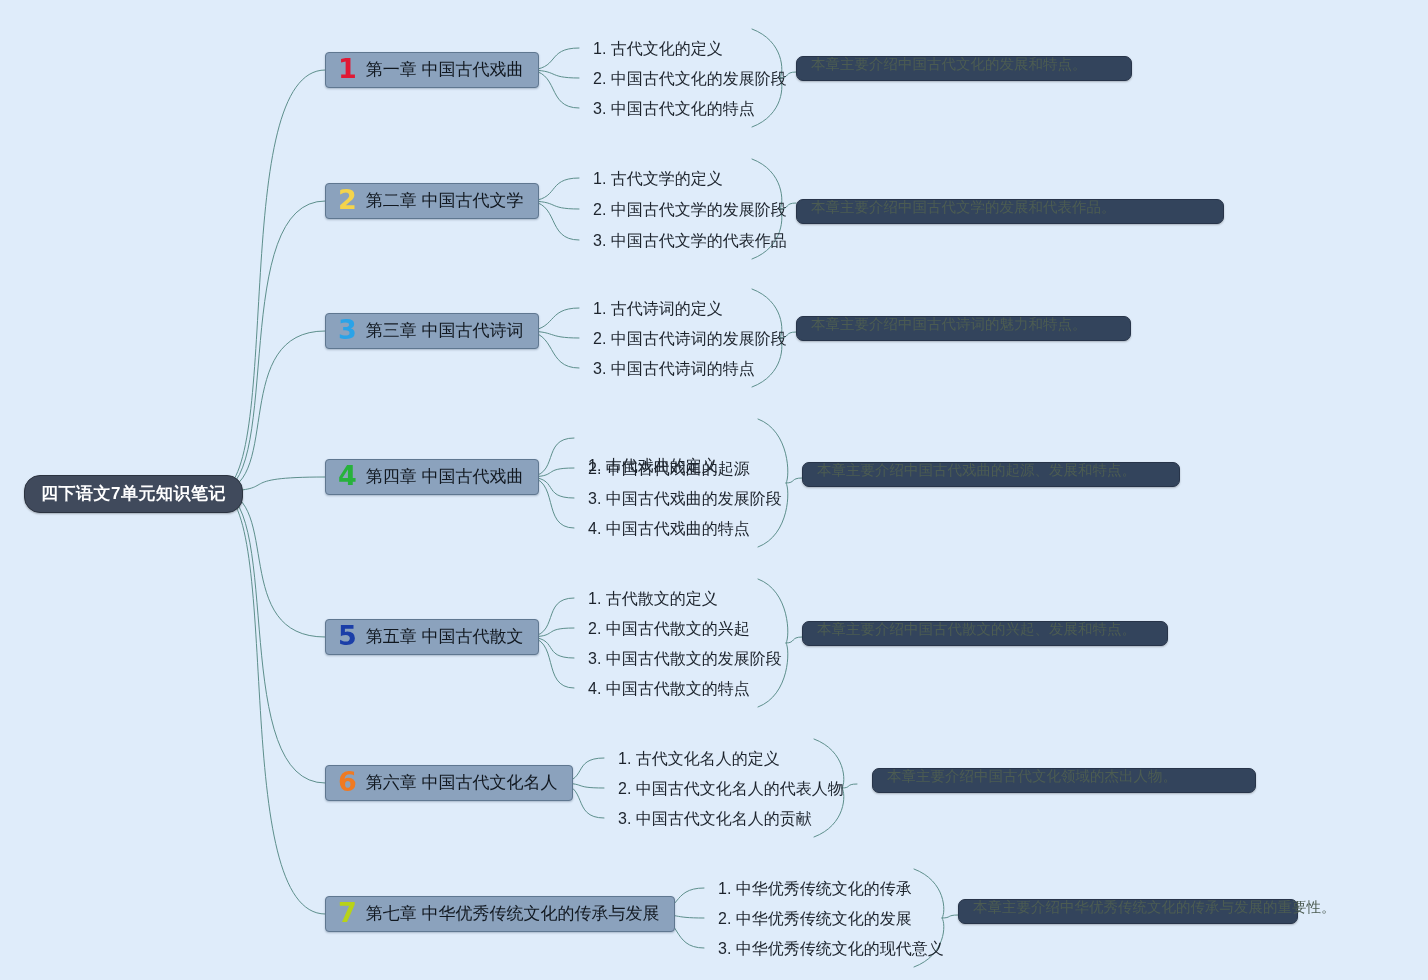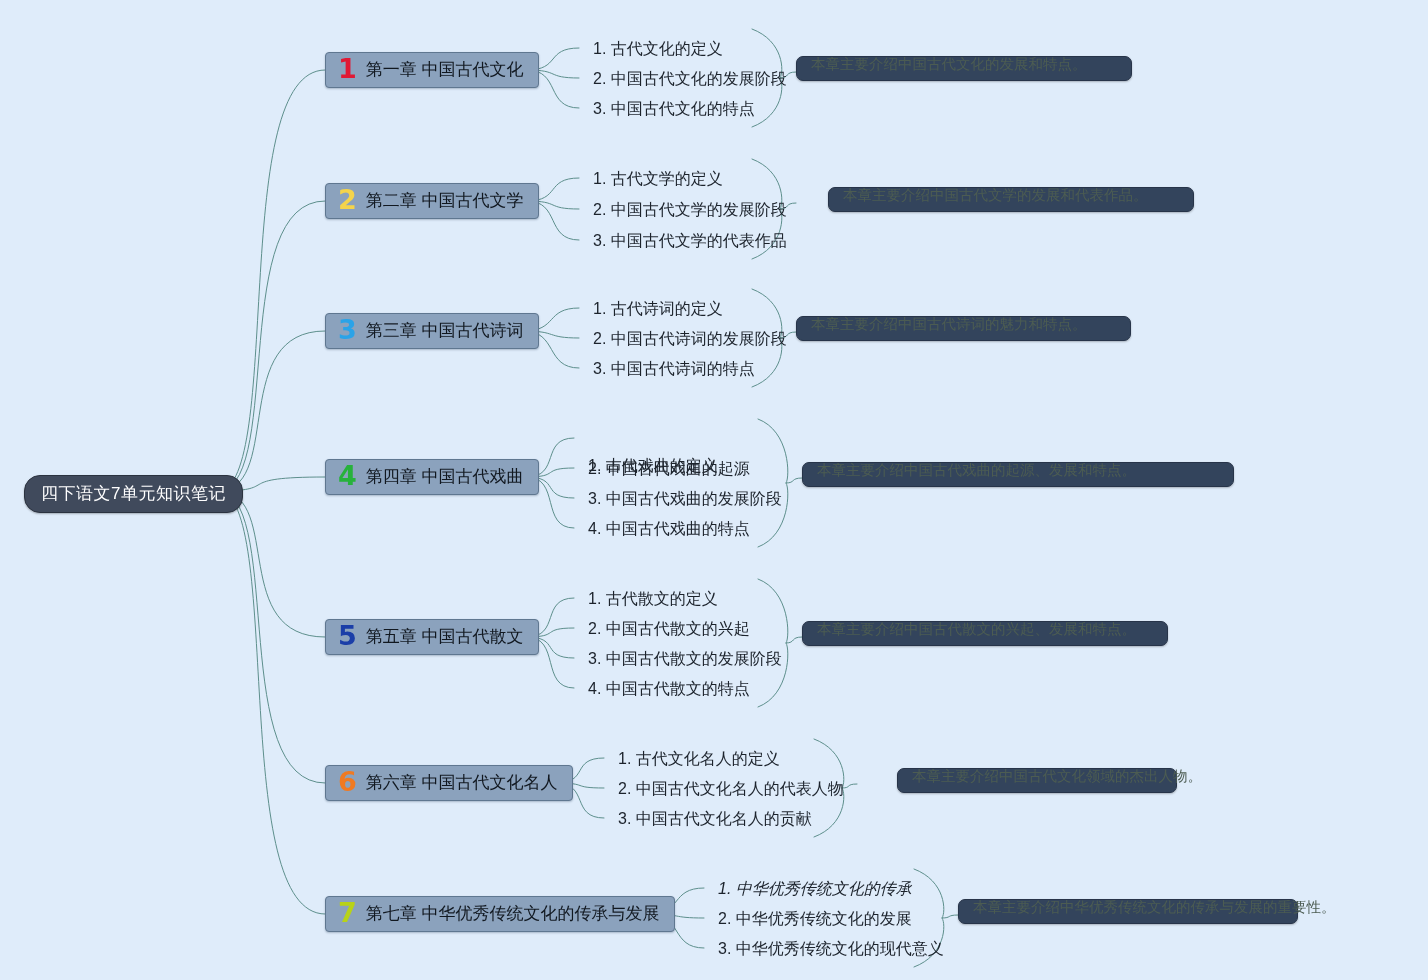--- a/index.html
+++ b/index.html
@@ -15,21 +15,21 @@
   #links{position:absolute;left:0;top:0;width:1428px;height:980px;pointer-events:none;}
 
   
   .root-node{
     position:absolute;
     background:#404a5c;
     color:#ffffff;
     border:1px solid #2b3340;
     border-radius:16px;
     font-size:17px;
-    font-weight:normal;
+    font-weight:bold;
     letter-spacing:.5px;
     padding:8px 16px;
     white-space:nowrap;
     box-shadow:0 1px 2px rgba(0,0,0,.28);
     line-height:1.15;
   }
 
   
   .chapter-node{
     position:absolute;
@@ -137,71 +137,71 @@
       <path d="M 942 918 C 952 918, 946 915, 958 915" fill="none" stroke="#5d8f8c" stroke-width="1" stroke-linecap="round"></path>
     </svg>
 
   <div class="root-node" style="left: 24px; top: 475px;">
     <span>四下语文7单元知识笔记</span>
   </div>
 
   <div id="chapter-layer">
       <div class="chapter-node" style="left: 325px; top: 52px;">
         <span class="chapter-num" style="color: rgb(224, 26, 53);">1</span>
-        <span class="chapter-title">第一章 中国古代文化</span>
+        <span class="chapter-title">第一章 中国古代戏曲</span>
       </div>
       <div class="sub-item" style="left: 593px; top: 41px;">1. 古代文化的定义</div>
       <div class="sub-item" style="left: 593px; top: 71px;">2. 中国古代文化的发展阶段</div>
       <div class="sub-item" style="left: 593px; top: 101px;">3. 中国古代文化的特点</div>
       <div class="summary-note" style="left: 796px; top: 56px; width: 336px;">本章主要介绍中国古代文化的发展和特点。</div>
       <div class="chapter-node" style="left: 325px; top: 183px;">
         <span class="chapter-num" style="color: rgb(244, 212, 75);">2</span>
         <span class="chapter-title">第二章 中国古代文学</span>
       </div>
       <div class="sub-item" style="left: 593px; top: 171px;">1. 古代文学的定义</div>
       <div class="sub-item" style="left: 593px; top: 202px;">2. 中国古代文学的发展阶段</div>
       <div class="sub-item" style="left: 593px; top: 233px;">3. 中国古代文学的代表作品</div>
-      <div class="summary-note" style="left: 796px; top: 187px; width: 366px; margin-left: 32px;">本章主要介绍中国古代文学的发展和代表作品。</div>
+      <div class="summary-note" style="left: 796px; top: 199px; width: 428px;">本章主要介绍中国古代文学的发展和代表作品。</div>
       <div class="chapter-node" style="left: 325px; top: 313px;">
         <span class="chapter-num" style="color: rgb(42, 163, 232);">3</span>
         <span class="chapter-title">第三章 中国古代诗词</span>
       </div>
       <div class="sub-item" style="left: 593px; top: 301px;">1. 古代诗词的定义</div>
       <div class="sub-item" style="left: 593px; top: 331px;">2. 中国古代诗词的发展阶段</div>
       <div class="sub-item" style="left: 593px; top: 361px;">3. 中国古代诗词的特点</div>
       <div class="summary-note" style="left: 796px; top: 316px; width: 335px;">本章主要介绍中国古代诗词的魅力和特点。</div>
       <div class="chapter-node" style="left: 325px; top: 459px;">
         <span class="chapter-num" style="color: rgb(39, 178, 60);">4</span>
         <span class="chapter-title">第四章 中国古代戏曲</span>
       </div>
       <div class="sub-item" style="left: 588px; top: 431px; margin-top: 27px;">1. 古代戏曲的定义</div>
       <div class="sub-item" style="left: 588px; top: 461px;">2. 中国古代戏曲的起源</div>
       <div class="sub-item" style="left: 588px; top: 491px;">3. 中国古代戏曲的发展阶段</div>
       <div class="sub-item" style="left: 588px; top: 521px;">4. 中国古代戏曲的特点</div>
-      <div class="summary-note" style="left: 802px; top: 462px; width: 432px;">本章主要介绍中国古代戏曲的起源、发展和特点。</div>
+      <div class="summary-note" style="left: 802px; top: 462px; width: 378px;">本章主要介绍中国古代戏曲的起源、发展和特点。</div>
       <div class="chapter-node" style="left: 325px; top: 619px;">
         <span class="chapter-num" style="color: rgb(27, 62, 168);">5</span>
         <span class="chapter-title">第五章 中国古代散文</span>
       </div>
       <div class="sub-item" style="left: 588px; top: 591px;">1. 古代散文的定义</div>
       <div class="sub-item" style="left: 588px; top: 621px;">2. 中国古代散文的兴起</div>
       <div class="sub-item" style="left: 588px; top: 651px;">3. 中国古代散文的发展阶段</div>
       <div class="sub-item" style="left: 588px; top: 681px;">4. 中国古代散文的特点</div>
       <div class="summary-note" style="left: 802px; top: 621px; width: 366px;">本章主要介绍中国古代散文的兴起、发展和特点。</div>
       <div class="chapter-node" style="left: 325px; top: 765px;">
         <span class="chapter-num" style="color: rgb(240, 122, 34);">6</span>
         <span class="chapter-title">第六章 中国古代文化名人</span>
       </div>
       <div class="sub-item" style="left: 618px; top: 751px;">1. 古代文化名人的定义</div>
       <div class="sub-item" style="left: 618px; top: 781px;">2. 中国古代文化名人的代表人物</div>
       <div class="sub-item" style="left: 618px; top: 811px;">3. 中国古代文化名人的贡献</div>
-      <div class="summary-note" style="left: 897px; top: 768px; width: 280px;">本章主要介绍中国古代文化领域的杰出人物。</div>
+      <div class="summary-note" style="left: 872px; top: 768px; width: 384px;">本章主要介绍中国古代文化领域的杰出人物。</div>
       <div class="chapter-node" style="left: 325px; top: 896px;">
         <span class="chapter-num" style="color: rgb(184, 210, 25);">7</span>
         <span class="chapter-title">第七章 中华优秀传统文化的传承与发展</span>
       </div>
-      <div class="sub-item" style="left: 718px; top: 881px; font-style: italic;">1. 中华优秀传统文化的传承</div>
+      <div class="sub-item" style="left: 718px; top: 881px;">1. 中华优秀传统文化的传承</div>
       <div class="sub-item" style="left: 718px; top: 911px;">2. 中华优秀传统文化的发展</div>
       <div class="sub-item" style="left: 718px; top: 941px;">3. 中华优秀传统文化的现代意义</div>
       <div class="summary-note" style="left: 958px; top: 899px; width: 340px;">本章主要介绍中华优秀传统文化的传承与发展的重要性。</div>
     </div>
 
 </div>
 
 </body></html>

